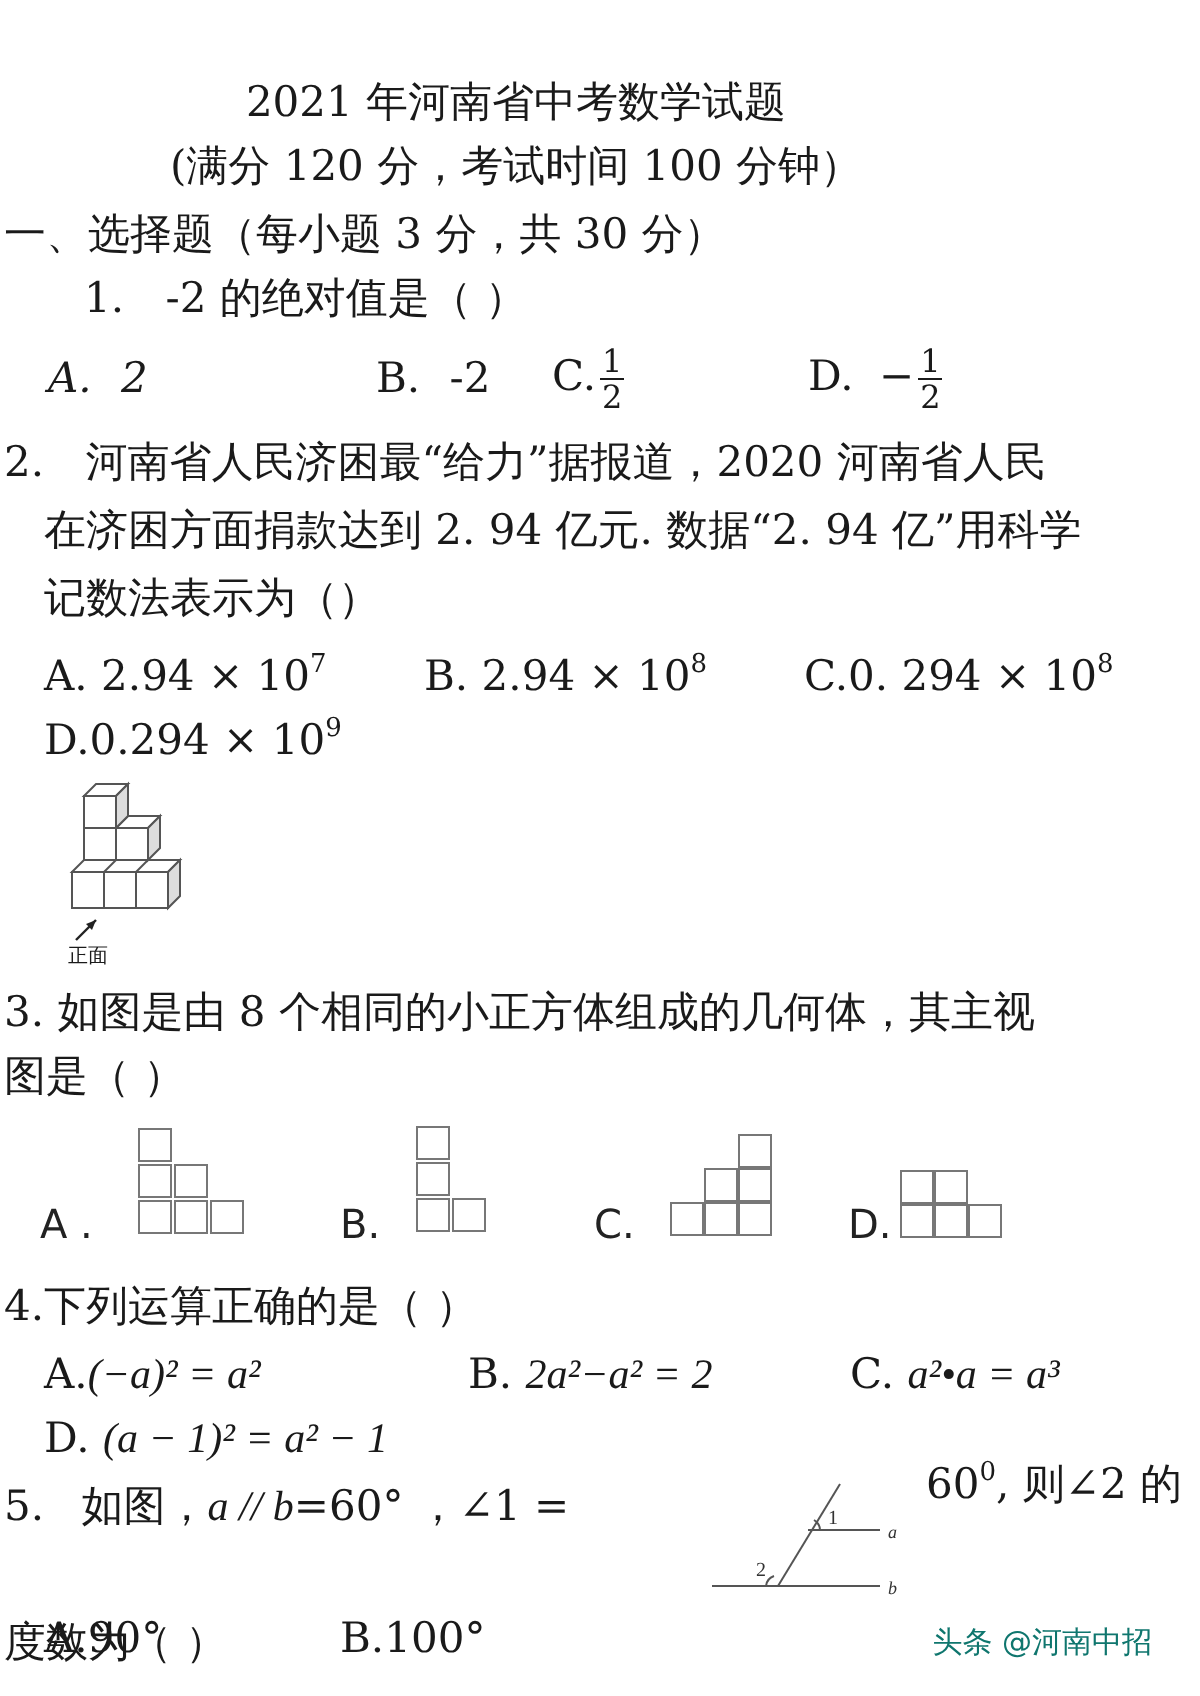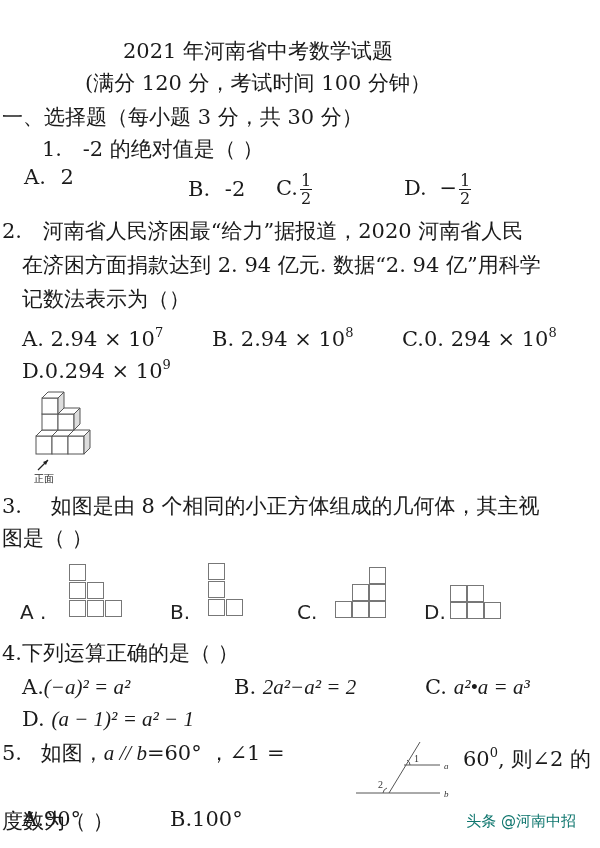--- a/index.html
+++ b/index.html
@@ -23,21 +23,21 @@
 <body>
 
 <div class="line center" style="top:38px;">2021 年河南省中考数学试题</div>
 <div class="line center" style="top:70px;">(满分 120 分，考试时间 100 分钟）</div>
 <div class="line" style="top:104px; left:2px;">一、选择题（每小题 3 分，共 30 分）</div>
 
 <div class="line" style="top:136px; left:2px;margin-left:40px;">
   <span>1.</span>
   <span style="margin-left:14px;">-2 的绝对值是（  ）</span>
 </div>
-<div class="line" style="top:164px; left:24px;">
+<div class="line" style="top:176px; left:24px;font-style:italic;">
   <span>A.</span>
   <span style="margin-left:8px;">2</span>
 </div>
 <div class="line" style="top:176px; left:148px;margin-left:40px;">
   <span>B.</span>
   <span style="margin-left:8px;">-2</span>
 </div>
 <div class="line" style="top:172px; left:276px;">
   <span>C.</span><span class="frac"><span class="num">1</span><span>2</span></span>
 </div>
@@ -89,21 +89,21 @@
     <polygon points="8,2 14,-4 30,-4 24,2"></polygon>
     <polygon points="24,2 30,-4 30,12 24,18" fill="#ddd"></polygon>
   </g>
   <line x1="4" y1="74" x2="14" y2="64" stroke="#222" stroke-width="1.2"></line>
   <polygon points="14,64 9,66 12,69" fill="#222"></polygon>
 </svg>
 <div class="line" style="top:474px; left:34px; font-size:10px; line-height:10px;">正面</div>
 
 <div class="line" style="top:493px; left:2px;">
   <span>3.</span>
-  <span style="margin-left:22px;">如图是由 8 个相同的小正方体组成的几何体，其主视</span>
+  <span style="margin-left:0;">如图是由 8 个相同的小正方体组成的几何体，其主视</span>
 </div>
 <div class="line" style="top:525px; left:2px;">图是（  ）</div>
 
 <div class="opt-label" style="left:20px; top:600px;">A .</div>
 <div class="grid-fig" style="left:69px; top:564px;">
   <div class="cell" style="left:0; top:0;"></div>
   <div class="cell" style="left:0; top:18px;"></div>
   <div class="cell" style="left:18px; top:18px;"></div>
   <div class="cell" style="left:0; top:36px;"></div>
   <div class="cell" style="left:18px; top:36px;"></div>
@@ -153,21 +153,21 @@
 </div>
 <div class="line" style="top:706px; left:22px;">
   <span>D.</span>
   <span class="it">(a − 1)² = a² − 1</span>
 </div>
 
 <div class="line" style="top:740px; left:2px;">
   <span>5.</span>
   <span style="margin-left:12px;margin-top:40px;">如图，</span><span class="it">a // b</span><span>=60°  ，∠1 =</span>
 </div>
-<div class="line" style="top:740px; left:463px;">
+<div class="line" style="top:724px; left:463px;">
   <span>60</span><span class="sup">0</span><span>, 则∠2 的</span>
 </div>
 <div class="line" style="top:808px; left:2px;">度数为（  ）</div>
 
 <svg width="110" height="60" style="left:356px; top:742px;">
   <g stroke="#555" stroke-width="1" fill="none">
     <line x1="0" y1="51" x2="84" y2="51"></line>
     <line x1="48" y1="23" x2="84" y2="23"></line>
     <line x1="64" y1="0" x2="33" y2="51"></line>
     <path d="M 54 23 A 6 6 0 0 0 51 18"></path>

